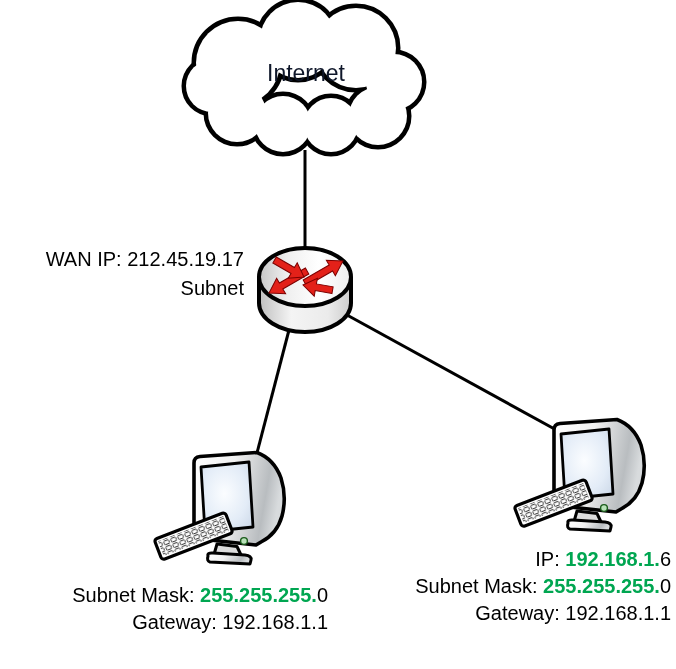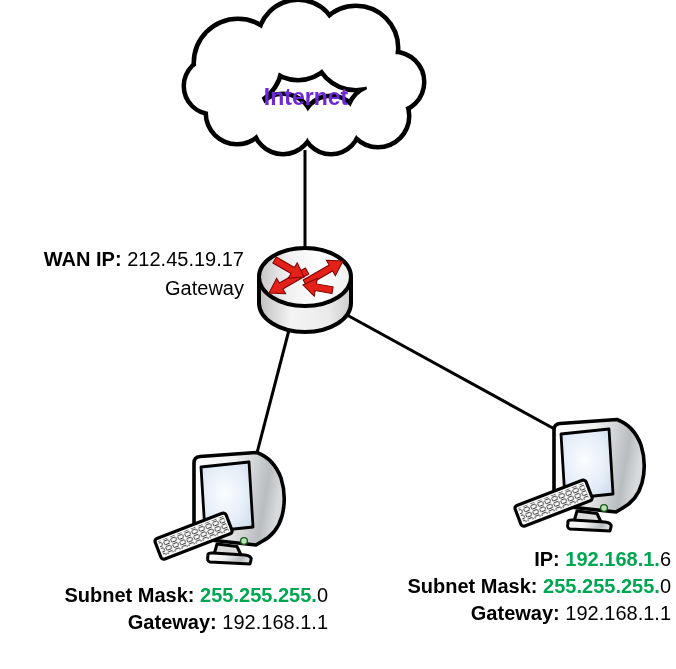--- a/index.html
+++ b/index.html
@@ -12,29 +12,28 @@
   }
   #diagram-svg{position:absolute;left:0;top:0;}
   .txt{
     position:absolute;
     color:#000;
     font-size:20px;
     line-height:27px;
     text-align:right;
     white-space:nowrap;
   }
-  .lbl{font-weight:bold;margin-right:0.28em;}
+  .lbl{font-weight:normal;margin-right:0.28em;}
   .green{color:var(--green);font-weight:bold;}
   #internet-label{
     position:absolute;
     left:216px;top:60px;width:180px;
     text-align:center;
-    font-size:23px;font-weight:bold;color:#6d28d9;
+    font-size:23px;font-weight:normal;color:#0f172a;
     white-space:nowrap;
-    margin-top:24px;
   }
   #router-info{right:432px;top:245px;line-height:29px;}
   #pc1-info{right:348px;top:582px;}
   #pc2-info{right:5px;top:546px;}
 </style>
 </head>
 <body>
 
 <div id="stage">
 
@@ -122,21 +121,21 @@
     </g>
 
     <use href="#pc" transform="translate(160,452)"></use>
     <use href="#pc" transform="translate(520,419)"></use>
   </svg>
 
   <div id="internet-label">Internet</div>
 
   <div class="txt" id="router-info">
     <div><span class="lbl">WAN IP:</span><span>212.45.19.17</span></div>
-    <div>Gateway</div>
+    <div>Subnet</div>
   </div>
 
   <div class="txt" id="pc1-info">
     <div><span class="lbl">Subnet Mask:</span><span class="green">255.255.255.</span><span>0</span></div>
     <div><span class="lbl">Gateway:</span><span>192.168.1.1</span></div>
   </div>
 
   <div class="txt" id="pc2-info">
     <div><span class="lbl">IP:</span><span class="green">192.168.1.</span><span>6</span></div>
     <div><span class="lbl">Subnet Mask:</span><span class="green">255.255.255.</span><span>0</span></div>

